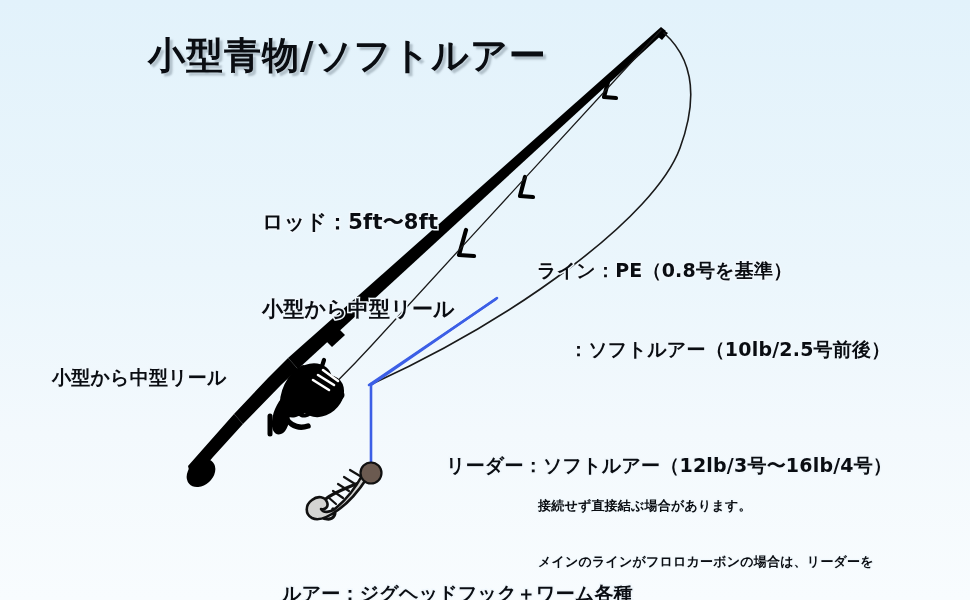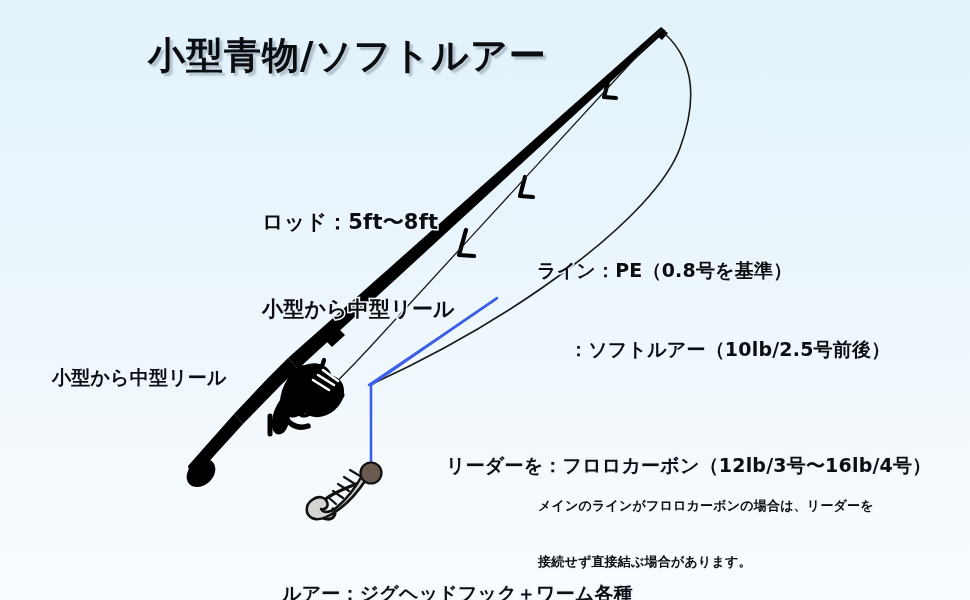--- a/index.html
+++ b/index.html
@@ -186,25 +186,25 @@
   <div class="lbl" id="line-label">
     <span>ライン：PE（0.8号を基準）</span>
     <span class="indent">：ソフトルアー（10lb/2.5号前後）</span>
   </div>
 
   <div class="lbl" id="reel-label">
     <span>小型から中型リール</span>
   </div>
 
   <div class="lbl" id="leader-label">
-    <span>リーダーを：フロロカーボン（12lb/3号〜16lb/4号）</span>
+    <span>リーダー：ソフトルアー（12lb/3号〜16lb/4号）</span>
   </div>
 
   <div class="lbl" id="leader-note">
+    <span>接続せず直接結ぶ場合があります。</span>
     <span>メインのラインがフロロカーボンの場合は、リーダーを</span>
-    <span>接続せず直接結ぶ場合があります。</span>
   </div>
 
   <div class="lbl" id="lure-label">
     <span>ルアー：ジグヘッドフック＋ワーム各種</span>
   </div>
 
 </div>
 
 </body></html>

